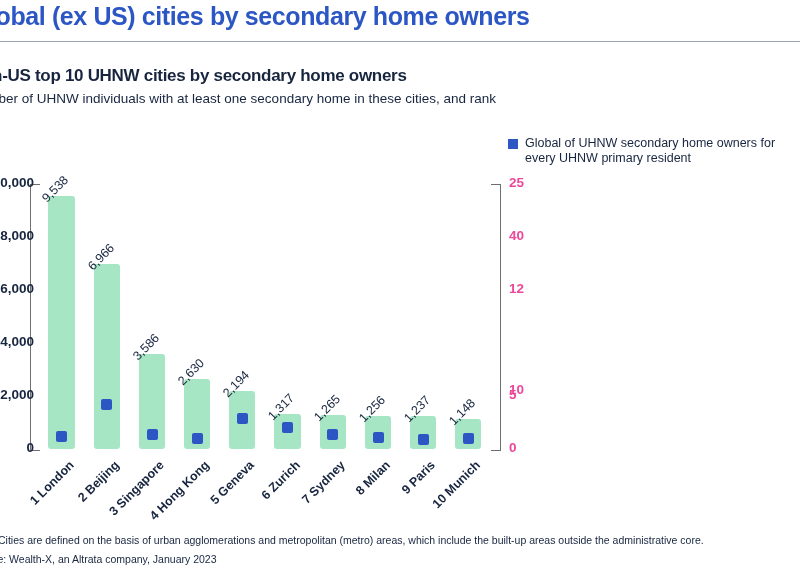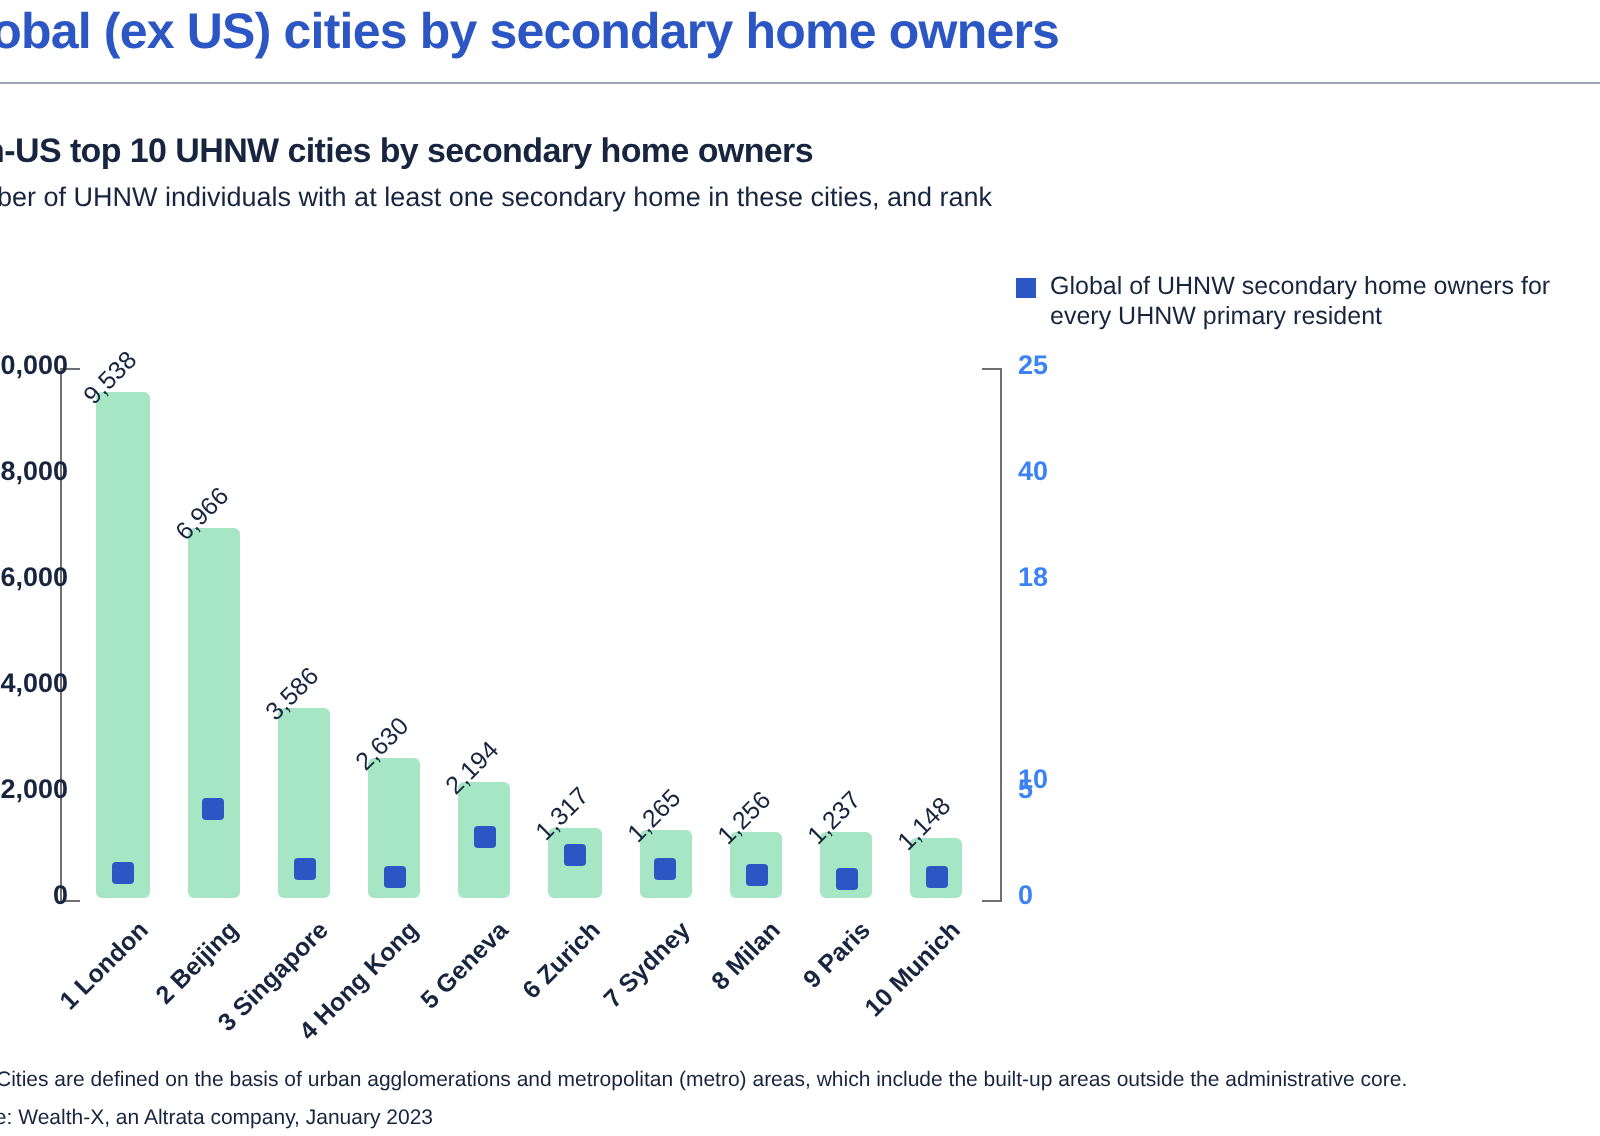--- a/index.html
+++ b/index.html
@@ -54,21 +54,21 @@
   }
   .axis-r{
     position:absolute;left:521px;top:184px;width:9px;height:265px;
     border-right:1.6px solid #6f6f6f;border-top:1.6px solid #6f6f6f;border-bottom:1.6px solid #6f6f6f;
   }
   .yl{
     position:absolute;right:766px;width:120px;text-align:right;
     font-size:13.5px;font-weight:bold;color:#17253F;white-space:nowrap;
   }
   .yr{
-    position:absolute;left:539px;font-size:13.5px;font-weight:bold;color:#3b82f6;white-space:nowrap;
+    position:absolute;left:539px;font-size:13.5px;font-weight:bold;color:#ec4899;white-space:nowrap;
   }
 
   .bar{
     position:absolute;bottom:0;background:#A6E6C4;border-radius:3px;
   }
   .bar-val{
     position:absolute;font-size:12.5px;color:#17253F;white-space:nowrap;
     transform:rotate(-45deg);transform-origin:left bottom;
   }
   .marker{
@@ -150,21 +150,21 @@
 
 <div class="yl" style="top: 440px;">0</div>
     <div class="yl" style="top: 387px;">2,000</div>
     <div class="yl" style="top: 334px;">4,000</div>
     <div class="yl" style="top: 281px;">6,000</div>
     <div class="yl" style="top: 228px;">8,000</div>
     <div class="yl" style="top: 175px;">10,000</div>
     <div class="yr" style="top: 440px;">0</div>
     <div class="yr" style="top: 387px;">5</div>
     <div class="yr" style="top: 334px; margin-top: 48px;">10</div>
-    <div class="yr" style="top: 281px;">18</div>
+    <div class="yr" style="top: 281px;">12</div>
     <div class="yr" style="top: 228px;">40</div>
     <div class="yr" style="top: 175px;">25</div>
     <div class="xlab" style="left: -8.4px; width: 105px; top: 458px;">1 London</div>
     <div class="xlab" style="left: 36.8px; width: 105px; top: 458px;">2 Beijing</div>
     <div class="xlab" style="left: 82px; width: 105px; top: 458px;">3 Singapore</div>
     <div class="xlab" style="left: 127.2px; width: 105px; top: 458px;">4 Hong Kong</div>
     <div class="xlab" style="left: 172.4px; width: 105px; top: 458px;">5 Geneva</div>
     <div class="xlab" style="left: 217.6px; width: 105px; top: 458px;">6 Zurich</div>
     <div class="xlab" style="left: 262.8px; width: 105px; top: 458px;">7 Sydney</div>
     <div class="xlab" style="left: 308px; width: 105px; top: 458px;">8 Milan</div>

